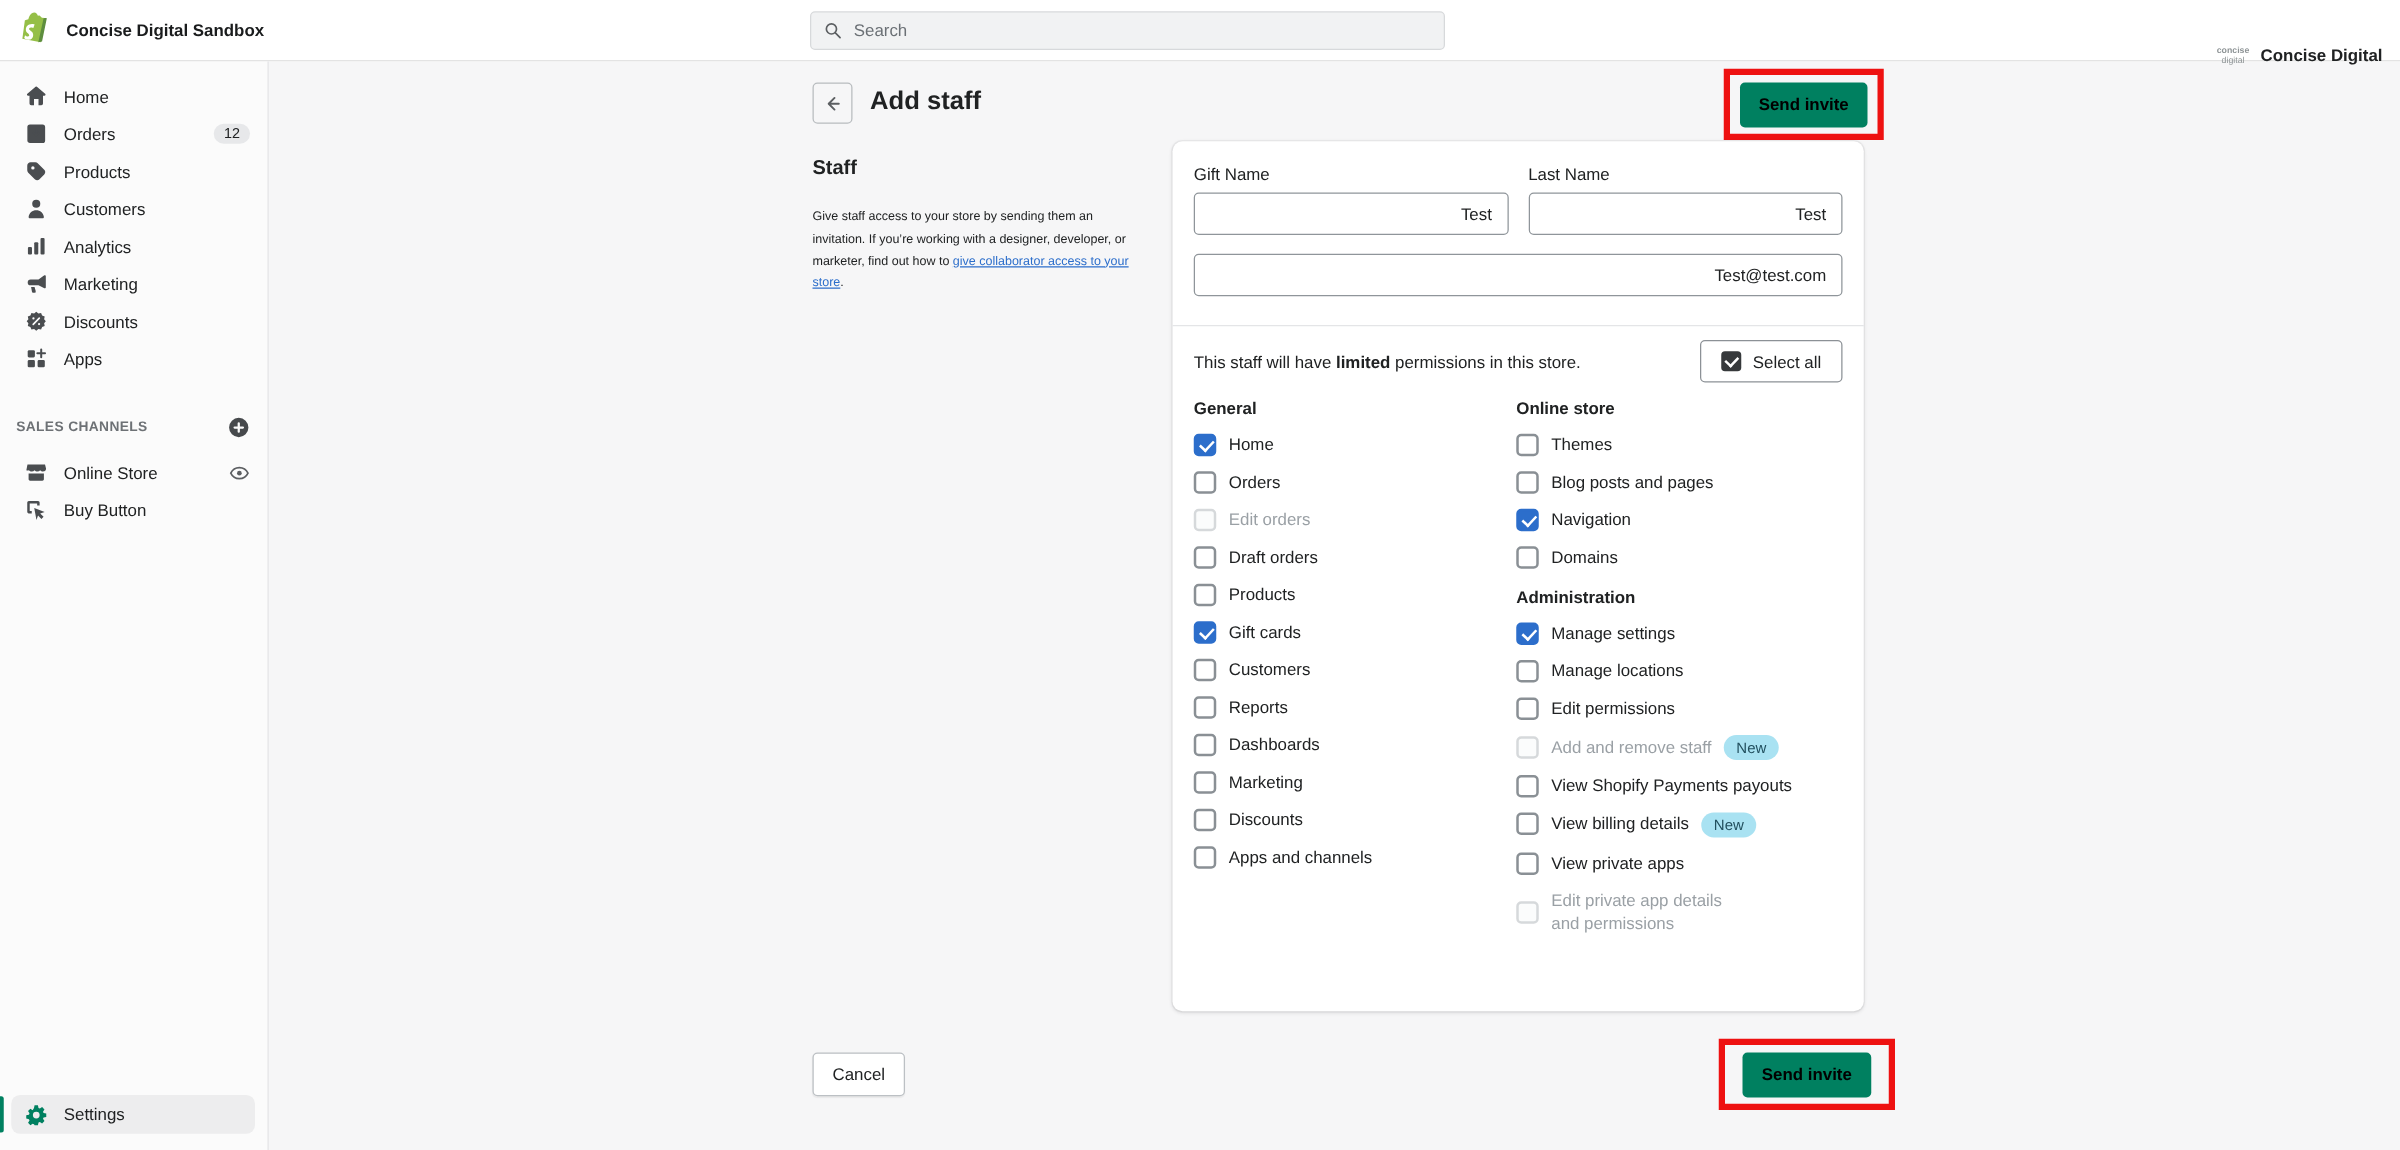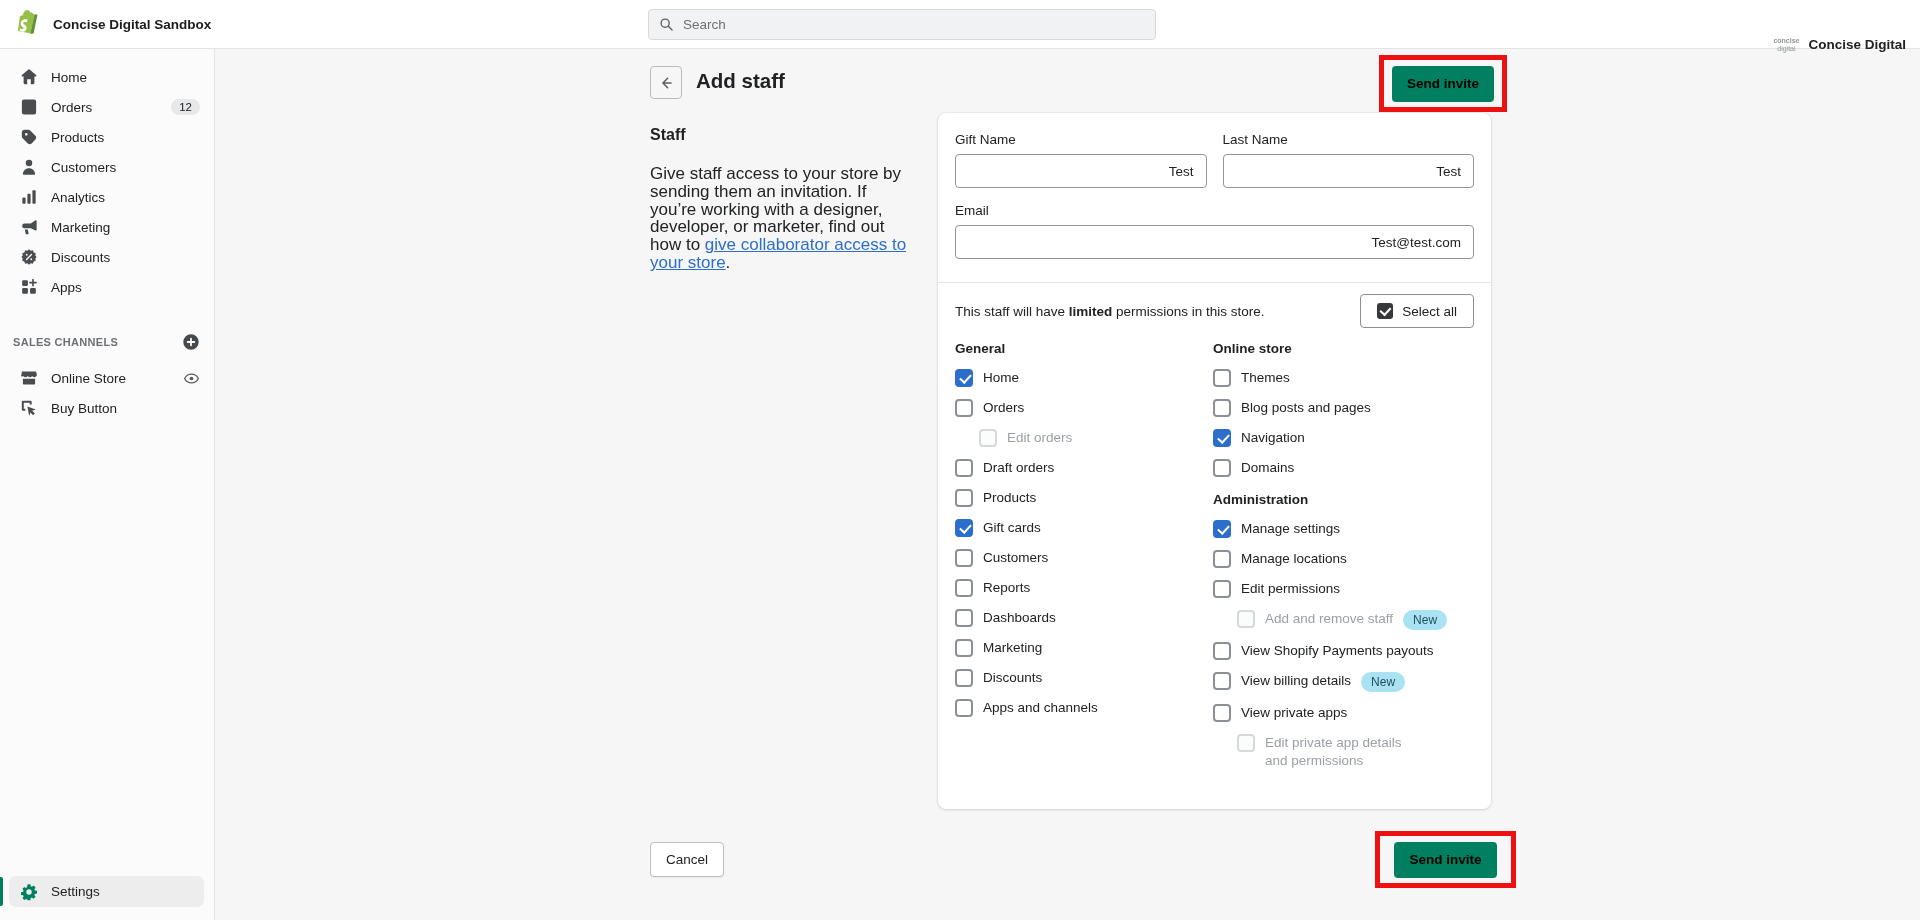--- a/index.html
+++ b/index.html
@@ -53,21 +53,21 @@
 
   
   .anno{position:absolute;border:5px solid var(--red);display:flex;align-items:center;justify-content:center;}
   .anno-top{left:1379px;top:55px;width:128px;height:57px;}
   .anno-bottom{left:1375px;top:831px;width:141px;height:57px;}
   .btn-green{height:36px;padding:0 15px;background:var(--green);color:#000000;font-size:13.5px;font-weight:700;border:none;border-radius:4px;cursor:pointer;white-space:nowrap;}
 
   
   .intro{position:absolute;left:650px;top:126px;width:266px;}
   .intro h2{font-size:16px;font-weight:700;margin-bottom:21px;}
-  .intro p{font-size:17px;line-height:17.8px;color:var(--text);}
+  .intro p{font-size:10px;line-height:17.8px;color:var(--text);}
   .intro a{color:var(--link);text-decoration:underline;cursor:pointer;}
 
   
   .card{position:absolute;left:938px;top:113px;width:553px;height:696px;background:#fff;border-radius:8px;box-shadow:0 0 0 1px rgba(63,63,68,.05),0 1px 3px 0 rgba(63,63,68,.15);}
   .form-area{padding:19px 17px 0;}
   .name-grid{display:grid;grid-template-columns:1fr 1fr;gap:16px;}
   .field label{display:block;font-size:13.5px;color:var(--text);margin-bottom:7px;}
   .field input{width:100%;height:34px;border:1px solid #8f959a;border-radius:4px;padding:0 12px;font-size:13.5px;color:var(--text);background:#fff;outline:none;text-align:right;}
   .email-field{margin-top:15px;}
   .divider{height:1px;background:#e4e5e7;margin-top:23px;}
@@ -76,21 +76,21 @@
   .perm-summary .txt b{font-weight:700;}
   .select-all{display:flex;align-items:center;gap:9px;height:34px;padding:0 16px;background:#fff;border:1px solid #8c9196;border-radius:4px;font-size:13.5px;font-weight:500;color:var(--text);cursor:pointer;}
   .sa-cb{width:16px;height:16px;border-radius:3px;background:#36393b;position:relative;flex:none;}
   .sa-cb::after{content:"";position:absolute;left:5px;top:2px;width:4.5px;height:8px;border:solid #fff;border-width:0 2px 2px 0;transform:rotate(43deg);}
   .perm-columns{display:flex;padding:2px 17px 0;}
   .perm-col-left{flex:0 0 258px;}
   .perm-col-right{flex:1;}
   .perm-heading{font-size:13.5px;font-weight:700;margin:15px 0 13px;}
   .perm-col-left .perm-heading:first-child,.perm-col-right .perm-heading:first-child{margin-top:0;}
   .perm-row{display:flex;align-items:flex-start;margin-bottom:12px;min-height:18px;}
-  .perm-row.indent{margin-left:24px;}
+  .perm-row.indent{align-items:center;}
   .cb{width:18px;height:18px;border:2px solid #8a9095;border-radius:4px;background:#fff;position:relative;flex:none;cursor:pointer;}
   .cb.checked{background:var(--blue);border-color:var(--blue);}
   .cb.checked::after{content:"";position:absolute;left:4.5px;top:1px;width:5px;height:9px;border:solid #fff;border-width:0 2.2px 2.2px 0;transform:rotate(43deg);}
   .cb.cb-disabled{border-color:#d6d9db;background:#fbfcfc;cursor:default;}
   .perm-label{margin-left:10px;font-size:13.5px;line-height:18px;color:var(--text);}
   .perm-row.disabled .perm-label{color:var(--disabled);}
   .perm-label.wrap{display:block;max-width:160px;}
   .new-badge{margin-left:10px;background:var(--badge-bg);color:#22505f;font-size:12px;line-height:16px;padding:2px 10px;border-radius:12px;white-space:nowrap;}
 
   
@@ -277,21 +277,20 @@
         <div class="field">
           <label>Gift Name</label>
           <input type="text" value="Test" style="">
         </div>
         <div class="field">
           <label>Last Name</label>
           <input type="text" value="Test" style="">
         </div>
       </div>
       <div class="field email-field">
-        <label>Email</label>
         <input type="text" value="Test@test.com" style="">
       </div>
     </div>
     <div class="divider"></div>
     <div class="perm-summary">
       <span class="txt"><span>This staff will have </span><b>limited</b><span> permissions in this store.</span></span>
       <button class="select-all">
         <span class="sa-cb"></span>
         <span>Select all</span>
       </button>

